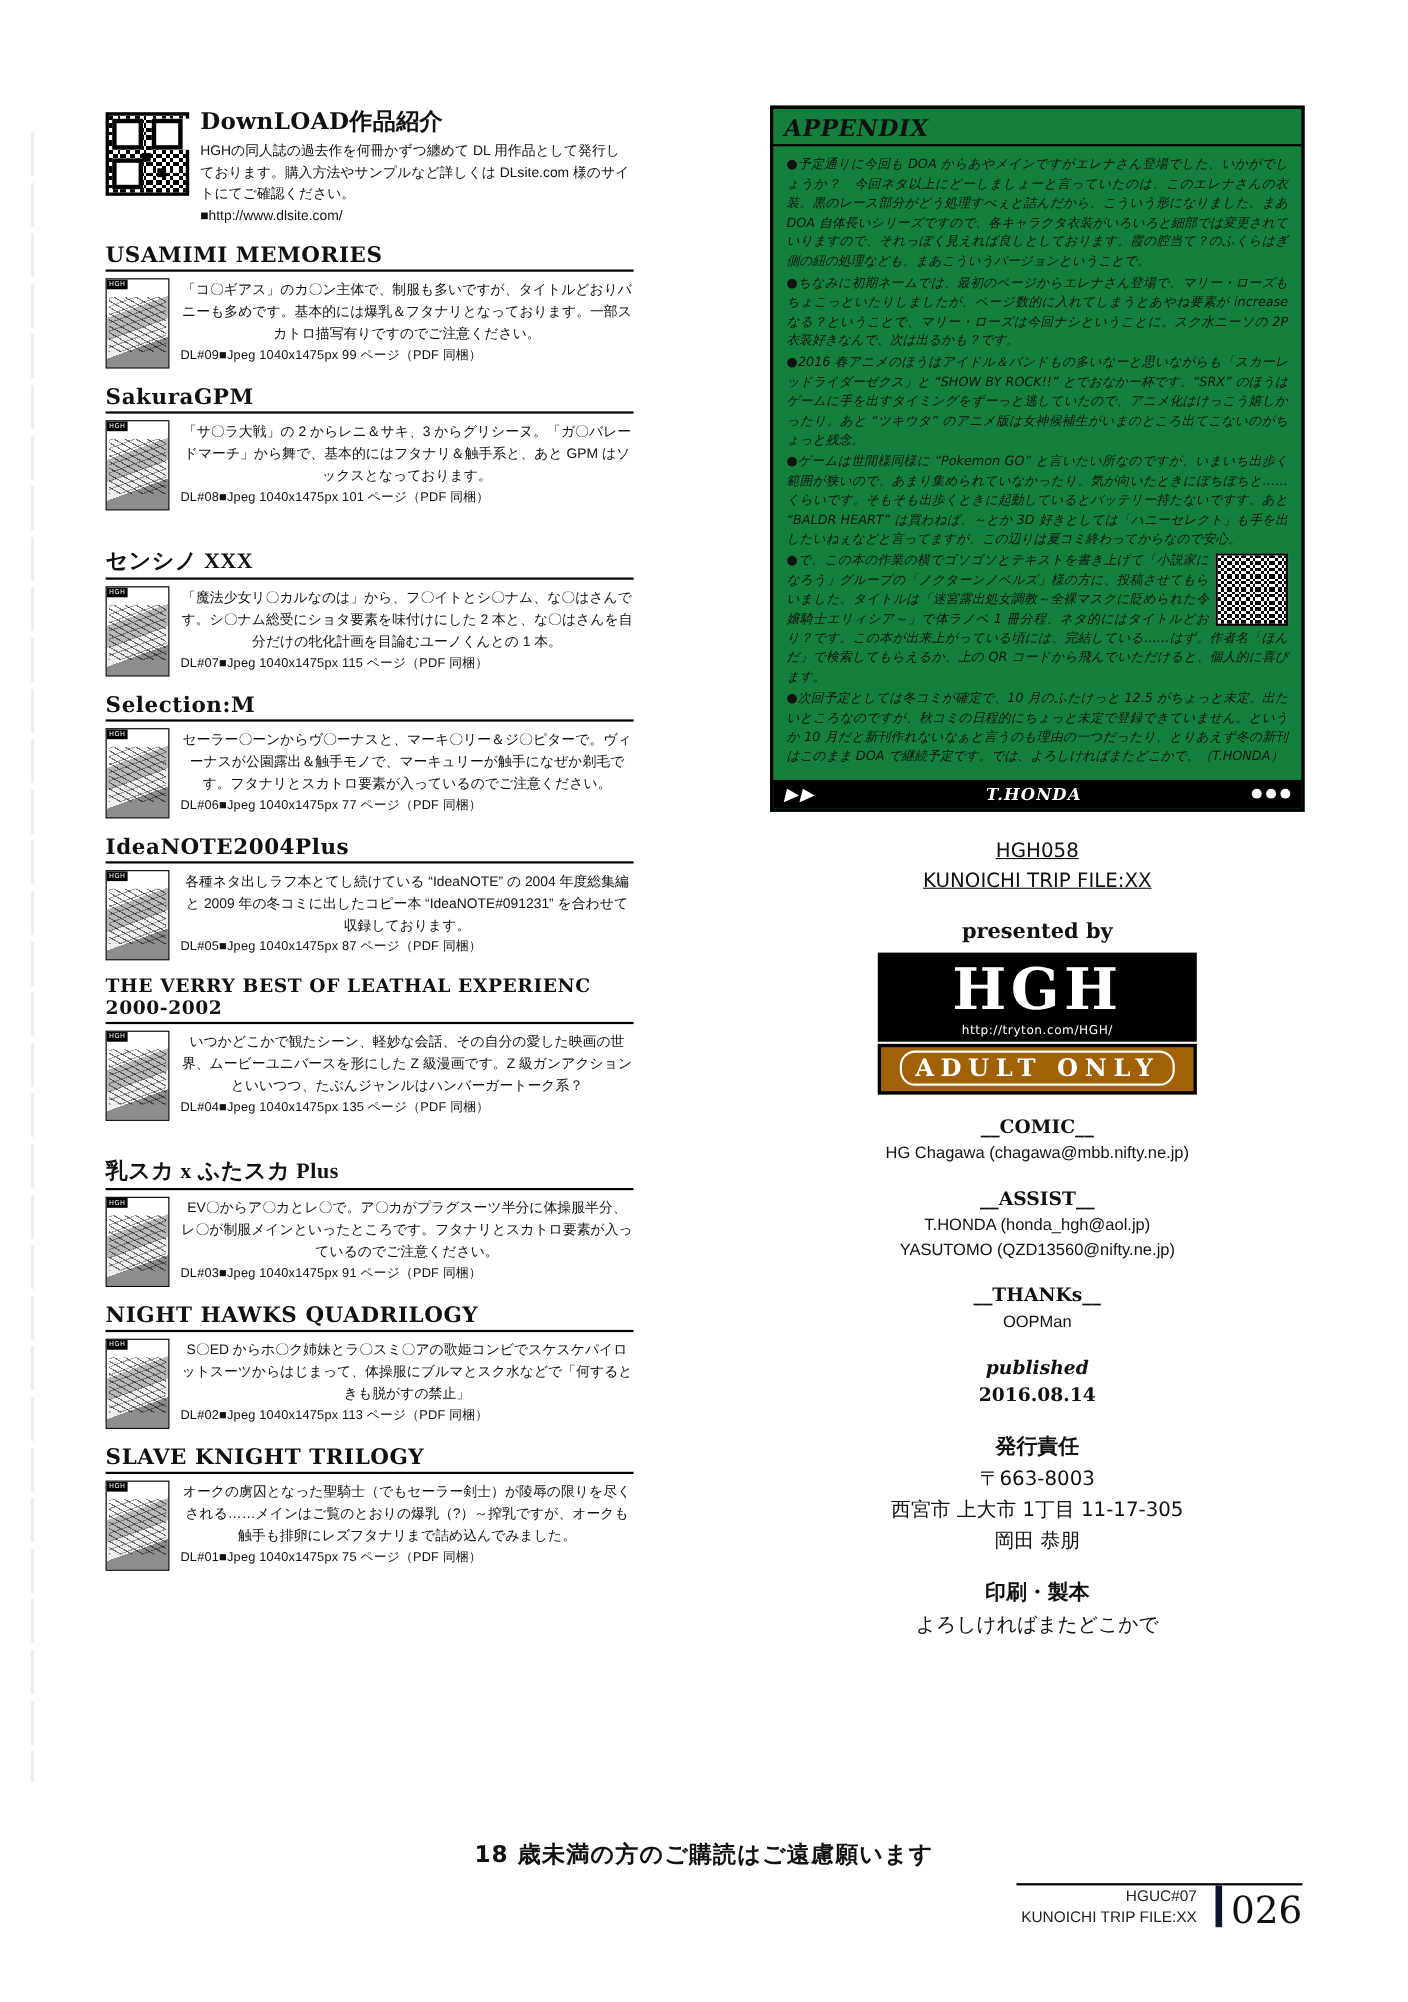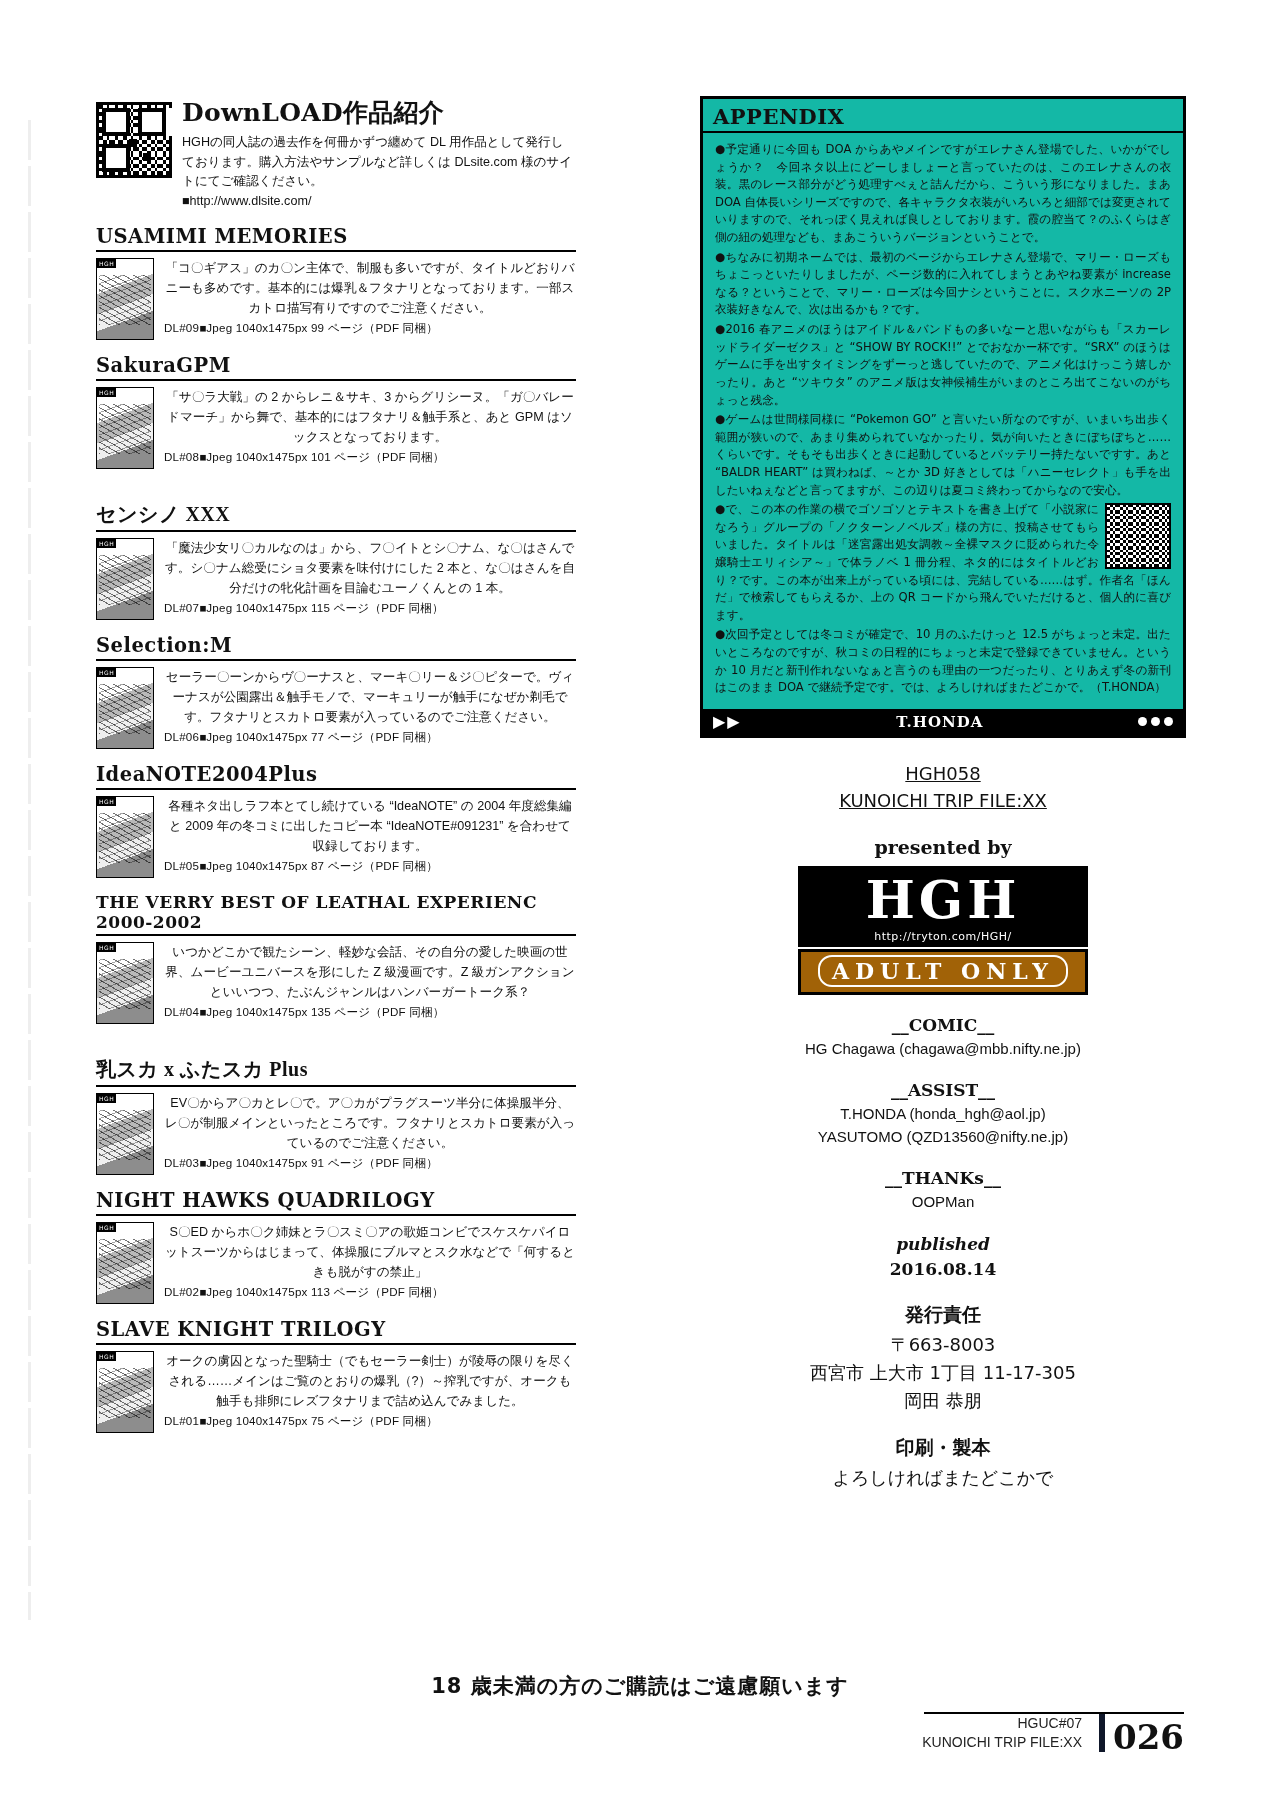--- a/index.html
+++ b/index.html
@@ -27,21 +27,21 @@
   }
   .qr::before,.qr::after{
     content:"";position:absolute;width:20px;height:20px;border:4px solid #000;background:#fff;
   }
   .qr::before{left:3px;top:3px;box-shadow:44px 0 0 -0px #fff, 44px 0 0 0 #fff;}
   .qr::after{left:3px;bottom:3px;}
   .qr-inner{position:absolute;right:3px;top:3px;width:20px;height:20px;border:4px solid #000;background:#fff;}
   .qr-dot{position:absolute;width:8px;height:8px;background:#000;}
 
   .dl-title{
-    font-family:"DejaVu Serif", serif;font-weight:bold;font-size:25px;letter-spacing:.3px;
+    font-family:"DejaVu Serif", serif;font-weight:bold;font-size:21px;letter-spacing:.3px;
     margin:0 0 4px 0;
   }
   .dl-body{font-size:12.6px;line-height:1.55;}
   .dl-body p{margin:0;}
 
   .sec{margin-top:14px;}
   .sec-title{
     font-family:"DejaVu Serif", serif;font-weight:bold;font-size:19.5px;letter-spacing:.5px;
     padding-bottom:2px;border-bottom:2px solid #000;margin:0 0 0 0;
   }
@@ -65,21 +65,21 @@
       repeating-linear-gradient(-20deg, rgba(0,0,0,.35) 0 1px, transparent 1px 7px);
   }
   .sec-text{font-size:12.6px;line-height:1.6;}
   .sec-text p{margin:0;text-align:center;}
   .meta{font-size:11.6px;margin-top:1px;letter-spacing:.2px;}
 
   
   .right-col{position:absolute;left:700px;top:96px;width:486px;}
 
   .appendix{
-    border:3px solid #000;background:#14b8a6;padding:0;position:relative;
+    border:3px solid #000;background:#15803d;padding:0;position:relative;font-style:italic;
   }
   .appendix-title{
     font-family:"DejaVu Serif", serif;font-weight:bold;font-size:21px;
     padding:5px 10px 2px 10px;border-bottom:2px solid #000;letter-spacing:.5px;
   }
   .appendix-body{
     padding:8px 12px 6px 12px;font-size:11.6px;line-height:1.52;
     font-family:"DejaVu Sans", sans-serif;
   }
   .appendix-body p{margin:0 0 2px 0;text-align:justify;}
@@ -130,21 +130,21 @@
   
   .warning{
     position:absolute;left:0;right:0;top:1672px;text-align:center;
     font-family:"DejaVu Sans", sans-serif;font-weight:bold;font-size:21px;letter-spacing:1px;
   }
   .pagefoot{
     position:absolute;right:96px;top:1714px;display:flex;align-items:flex-end;gap:8px;
   }
   .pagefoot .lines{text-align:right;font-size:14px;line-height:1.35;color:#222;
      border-right:6px solid #0f172a;padding-right:17px;}
-  .pagefoot .num{font-family:"DejaVu Serif", serif;font-weight:bold;font-size:34px;line-height:.85;}
+  .pagefoot .num{font-family:"DejaVu Serif", serif;font-weight:normal;font-size:34px;line-height:.85;}
   .footrule{position:absolute;right:96px;top:1712px;width:260px;height:2px;background:#000;}
 
   .edge{position:absolute;left:28px;top:120px;width:3px;height:1500px;
      background:repeating-linear-gradient(#ddd 0 40px, #fff 40px 46px);opacity:.5;}
 </style>
 </head>
 <body>
 
 <div class="page">
 

